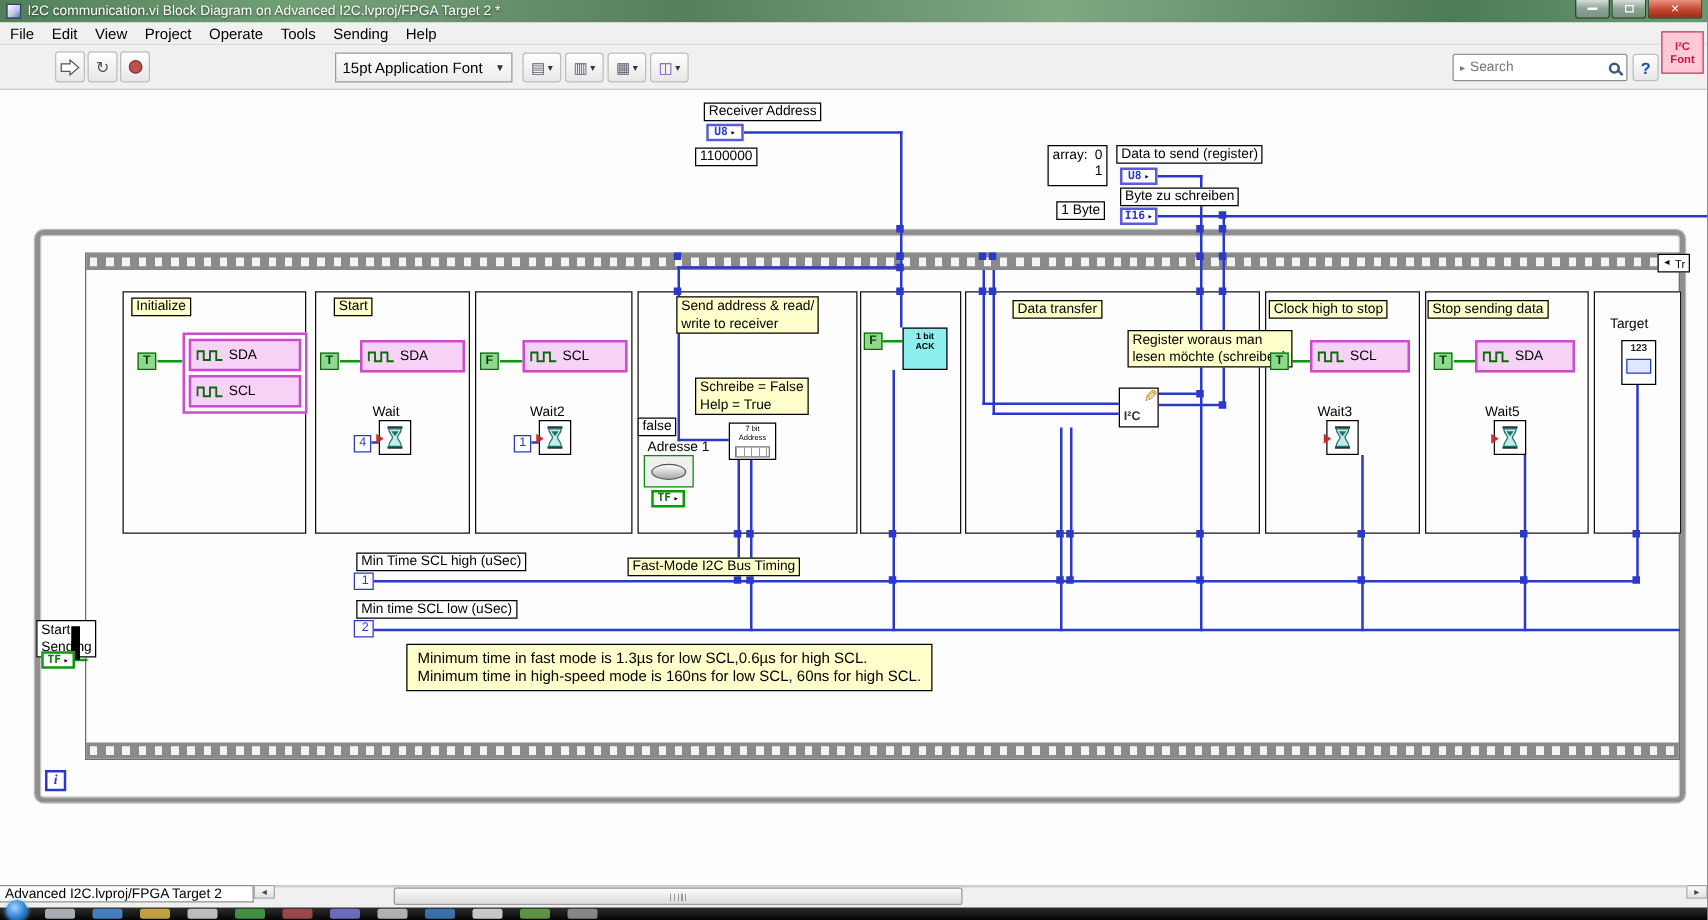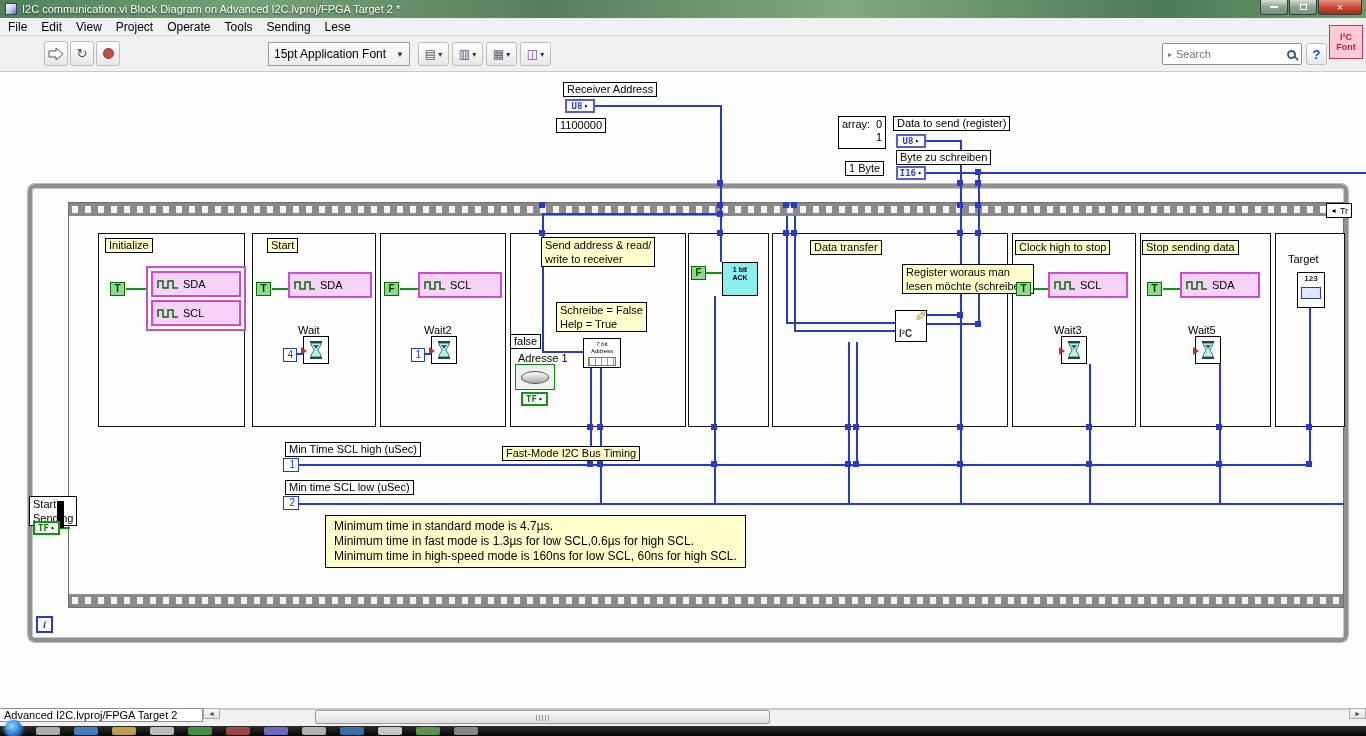--- a/index.html
+++ b/index.html
@@ -143,21 +143,21 @@
   </div>
 
   <div class="menubar">
     <span class="menu-item">File</span>
     <span class="menu-item">Edit</span>
     <span class="menu-item">View</span>
     <span class="menu-item">Project</span>
     <span class="menu-item">Operate</span>
     <span class="menu-item">Tools</span>
     <span class="menu-item">Sending</span>
-    <span class="menu-item">Lese</span>
+    <span class="menu-item">Help</span>
   </div>
 
   <div class="toolbar">
     <div class="tbtn" style="left:44px">
       <svg width="16" height="14" viewBox="0 0 16 14">
           <path d="M1 4 H8 V1 L15 7 L8 13 V10 H1 Z" fill="#fff" stroke="#555"></path>
         </svg>
     </div>
     <div class="tbtn" style="left:70px">
       <span class="cont-glyph">↻</span>
@@ -457,21 +457,20 @@
       <i class="wblue"></i>
     </div>
 
     <div class="lbl" style="left:285px;top:370px">Min Time SCL high (uSec)</div>
     <div class="numc" style="left:283px;top:386px;width:16px">1</div>
     <div class="ylbl" style="left:502px;top:374px">Fast-Mode I2C Bus Timing</div>
     <div class="lbl" style="left:285px;top:408px">Min time SCL low (uSec)</div>
     <div class="numc" style="left:283px;top:424px;width:16px">2</div>
 
     <div class="notebox" style="left:325px;top:443px">
-      <div>Minimum time in standard mode is 4.7µs.</div>
       <div>Minimum time in fast mode is 1.3µs for low SCL,0.6µs for high SCL.</div>
       <div>Minimum time in high-speed mode is 160ns for low SCL, 60ns for high SCL.</div>
     </div>
 
     <div class="lbl ml2" style="left:29px;top:424px">
       <div>Start</div>
       <div>Sending</div>
     </div>
     <div class="selblk"></div>
     <div class="term green" style="left:33px;top:449px">

